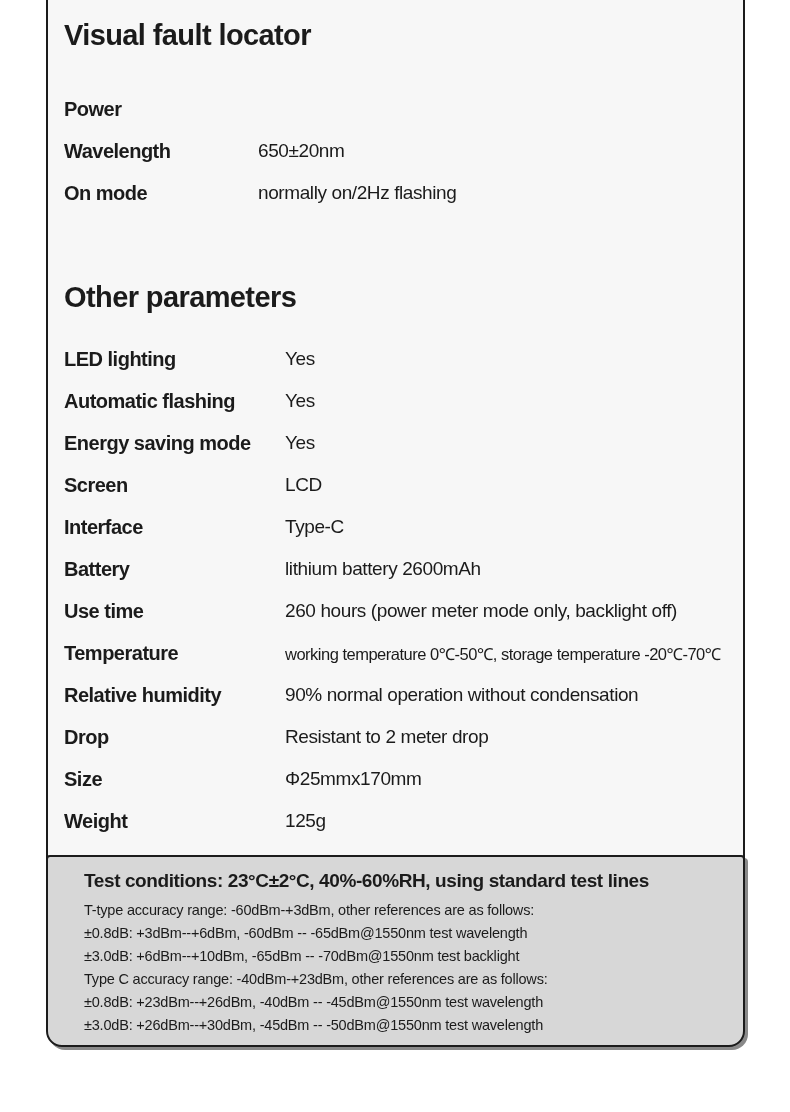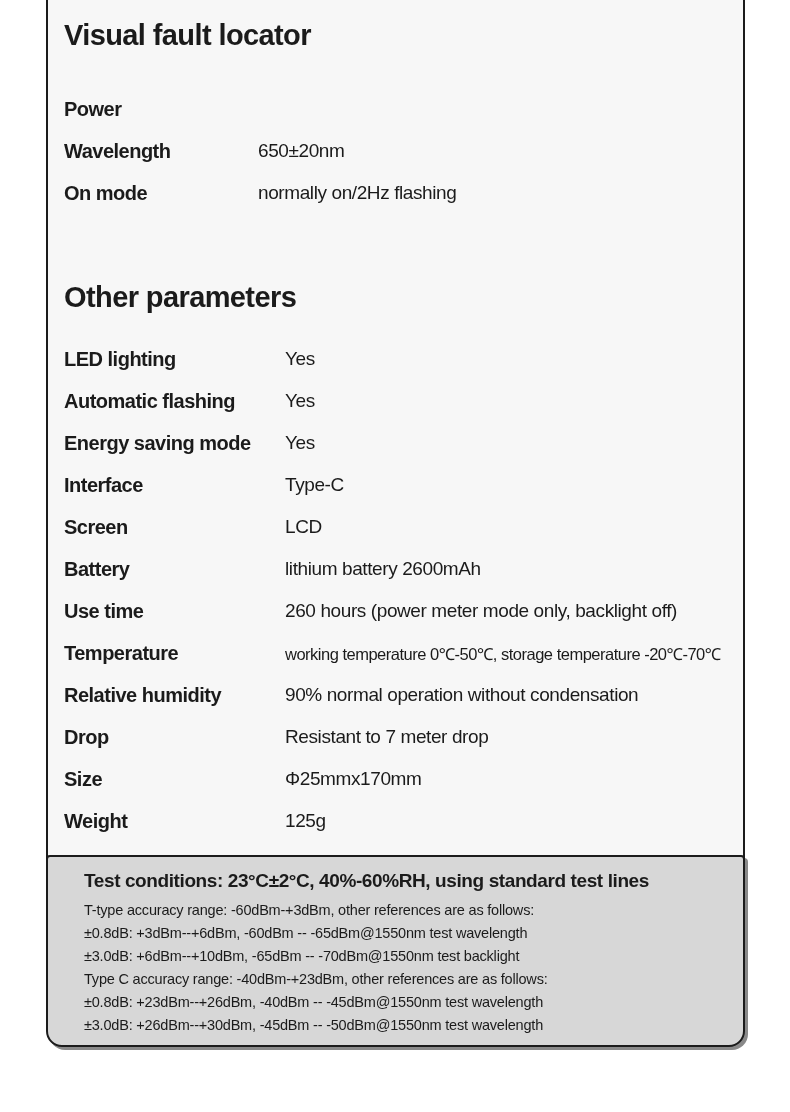--- a/index.html
+++ b/index.html
@@ -119,46 +119,46 @@
       </div>
       <div class="spec-row">
         <span class="spec-label">Automatic flashing</span>
         <span class="spec-value">Yes</span>
       </div>
       <div class="spec-row">
         <span class="spec-label">Energy saving mode</span>
         <span class="spec-value">Yes</span>
       </div>
       <div class="spec-row">
+        <span class="spec-label">Screen</span>
+        <span class="spec-value">LCD</span>
+      </div>
+      <div class="spec-row">
         <span class="spec-label">Interface</span>
         <span class="spec-value">Type-C</span>
-      </div>
-      <div class="spec-row">
-        <span class="spec-label">Screen</span>
-        <span class="spec-value">LCD</span>
       </div>
       <div class="spec-row">
         <span class="spec-label">Battery</span>
         <span class="spec-value">lithium battery 2600mAh</span>
       </div>
       <div class="spec-row">
         <span class="spec-label">Use time</span>
         <span class="spec-value">260 hours (power meter mode only, backlight off)</span>
       </div>
       <div class="spec-row">
         <span class="spec-label">Temperature</span>
         <span class="spec-value small">working temperature 0℃-50℃, storage temperature -20℃-70℃</span>
       </div>
       <div class="spec-row">
         <span class="spec-label">Relative humidity</span>
         <span class="spec-value">90% normal operation without condensation</span>
       </div>
       <div class="spec-row">
         <span class="spec-label">Drop</span>
-        <span class="spec-value">Resistant to 7 meter drop</span>
+        <span class="spec-value">Resistant to 2 meter drop</span>
       </div>
       <div class="spec-row">
         <span class="spec-label">Size</span>
         <span class="spec-value">Φ25mmx170mm</span>
       </div>
       <div class="spec-row">
         <span class="spec-label">Weight</span>
         <span class="spec-value">125g</span>
       </div>
     </div>

